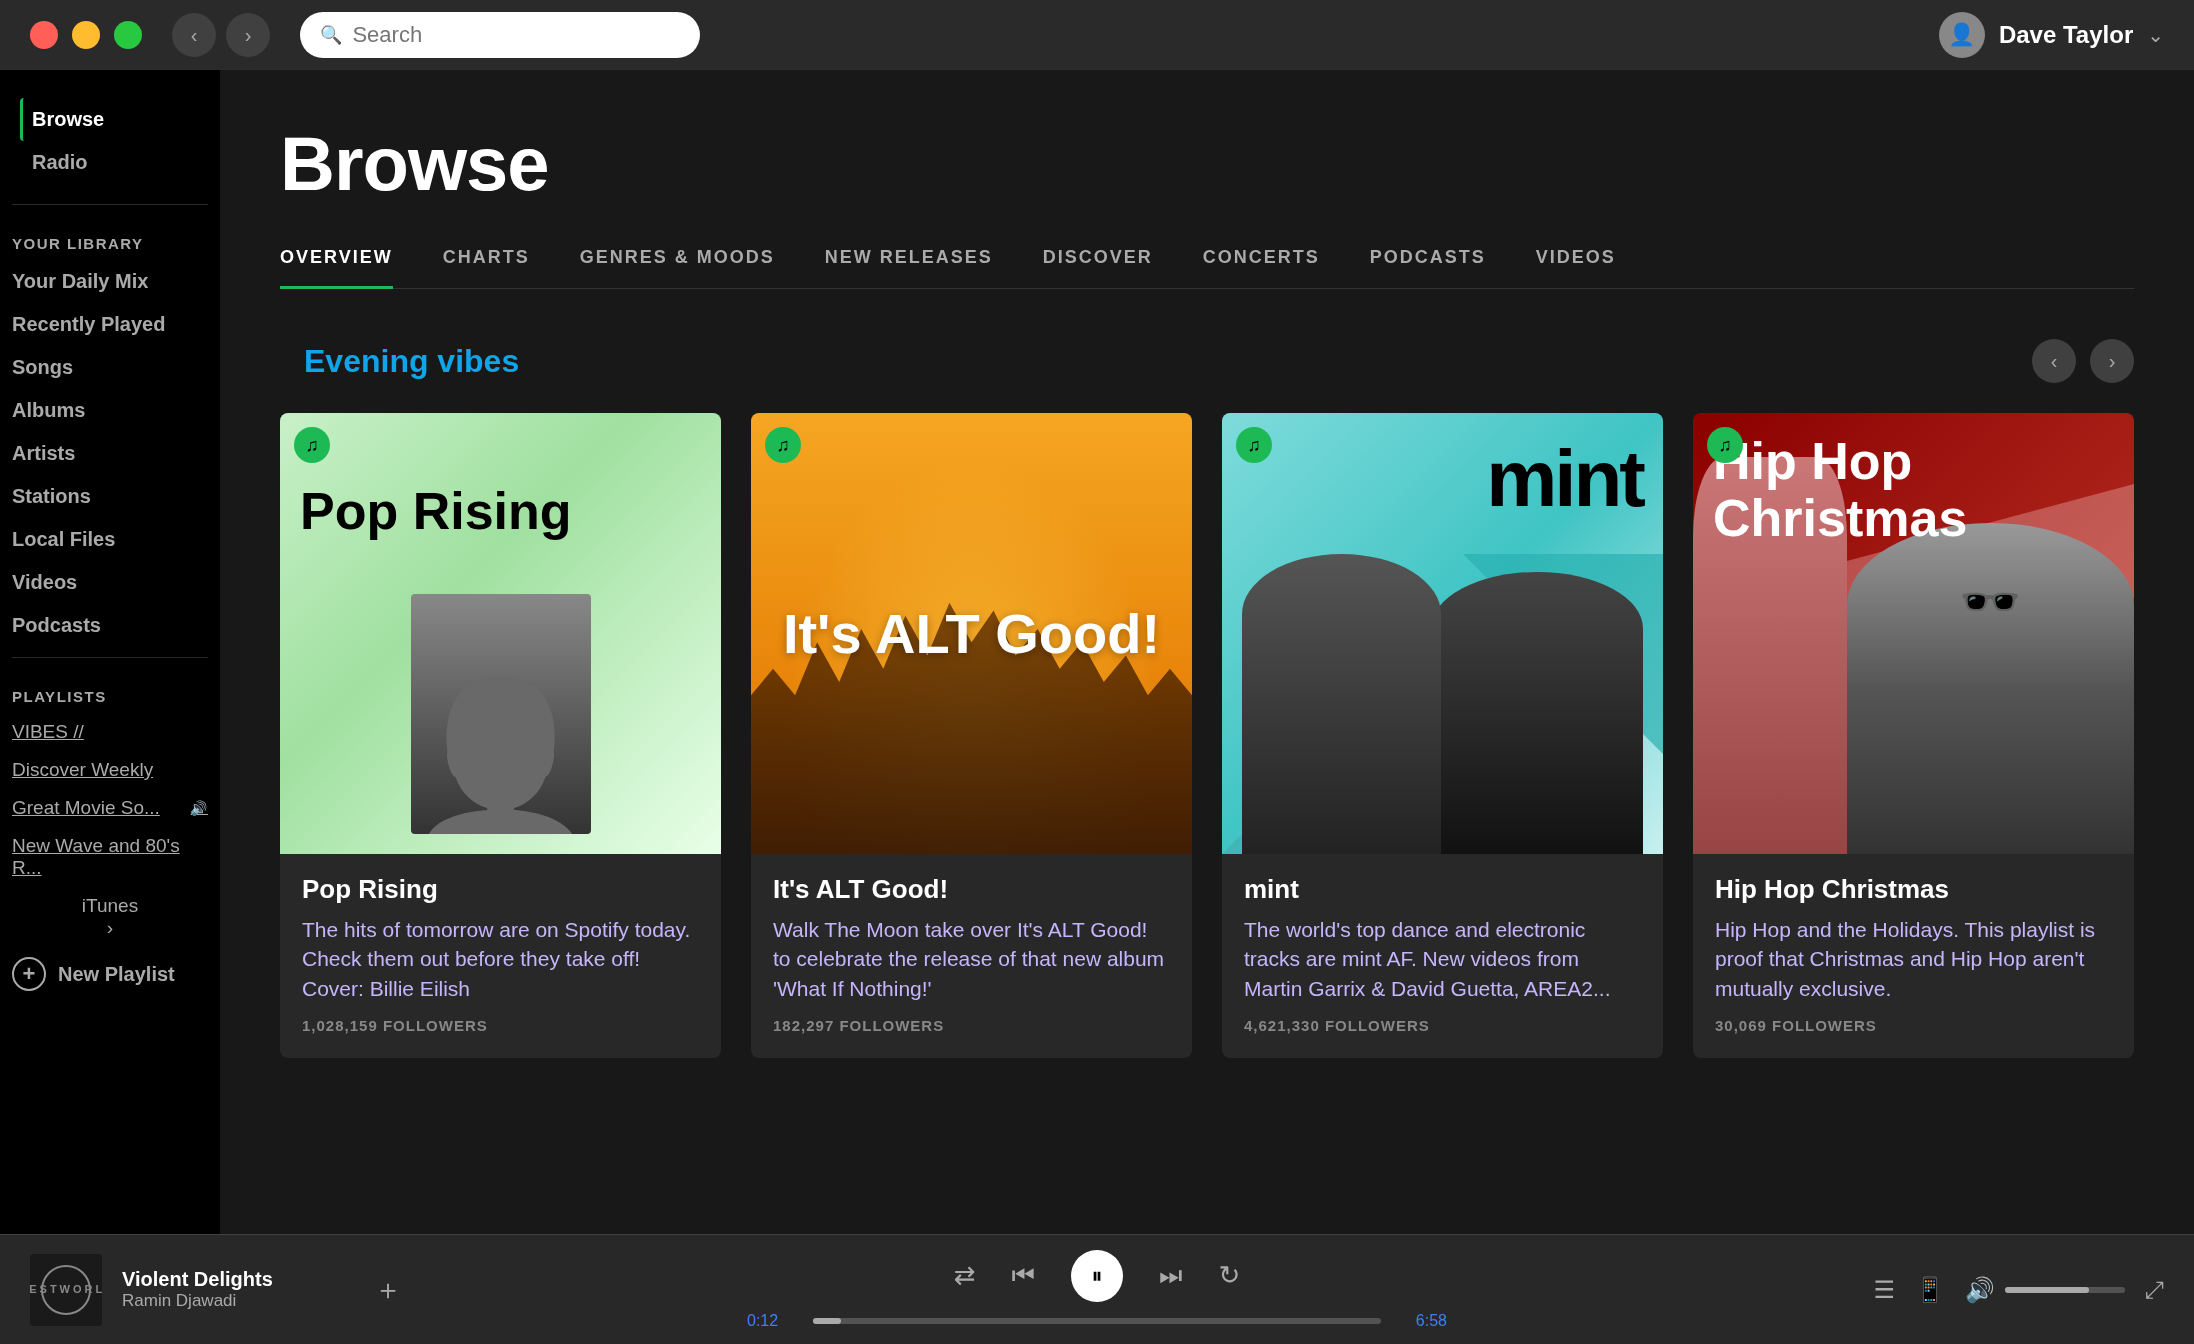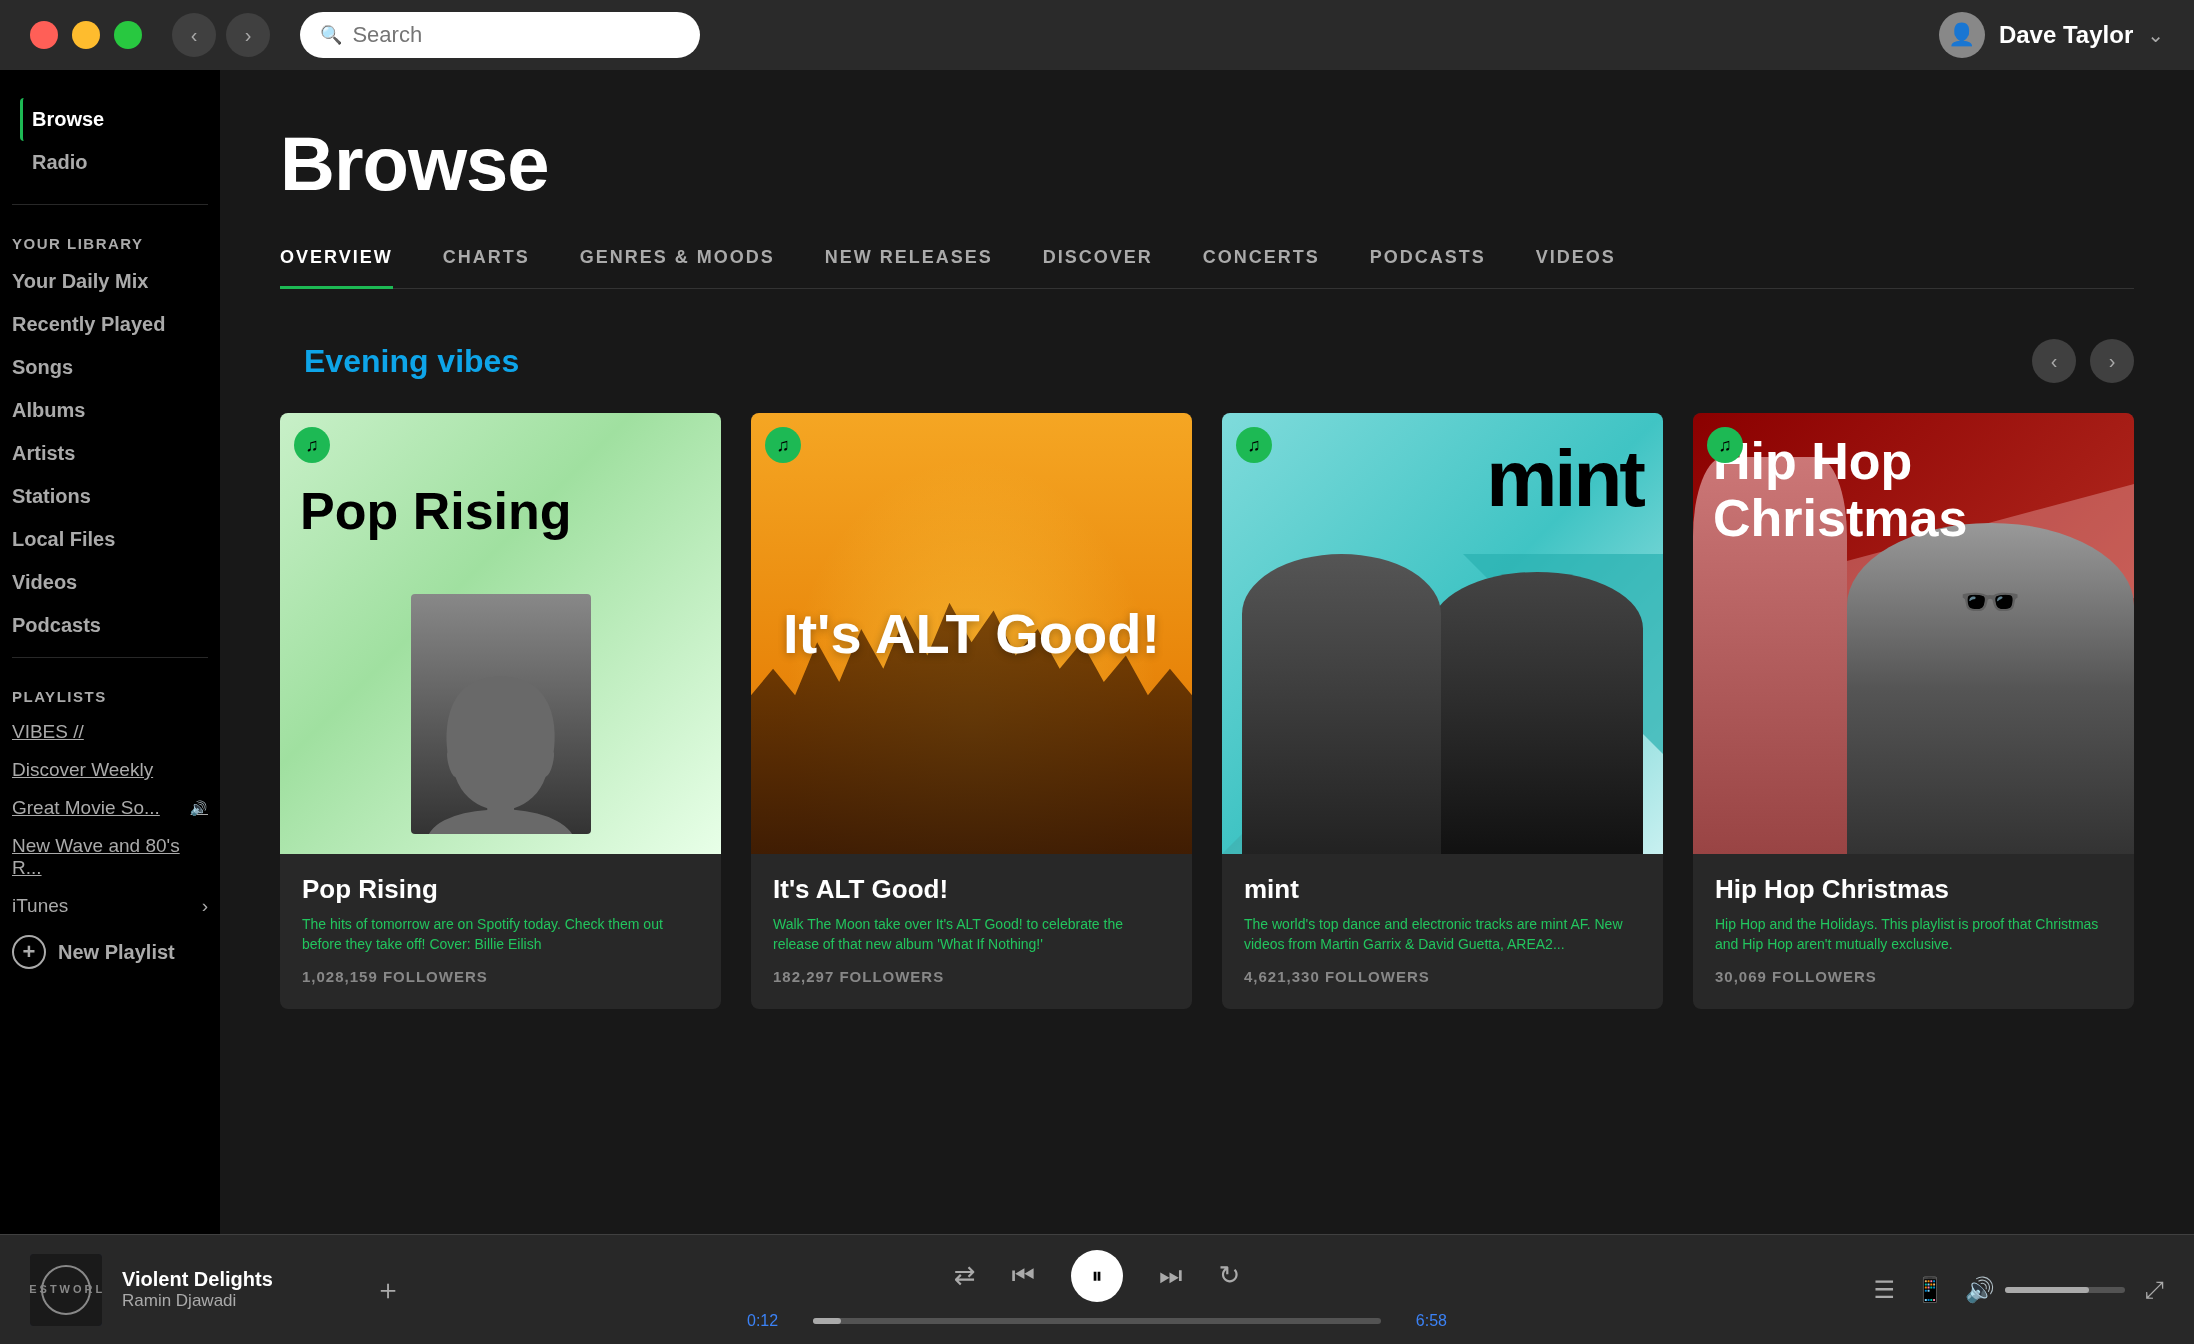--- a/index.html
+++ b/index.html
@@ -189,20 +189,21 @@
       color: #aaa;
     }
     .itunes-item {
       display: flex;
       align-items: center;
       justify-content: space-between;
       padding: 8px 12px;
       cursor: pointer;
       font-size: 19px;
       color: #aaa;
+      flex-direction: column;
     }
     .speaking-icon { font-size: 14px; color: #1db954; }
 
     
     .content-area {
       flex: 1;
       background: #181818;
       overflow-y: auto;
       padding: 50px 60px 60px;
     }
@@ -311,22 +312,22 @@
     .card-body {
       padding: 20px 22px 24px;
     }
     .card-title {
       font-size: 26px;
       font-weight: 700;
       color: #fff;
       margin-bottom: 10px;
     }
     .card-desc {
-      font-size: 14px;
-      color: #22c55e;
+      font-size: 21px;
+      color: #c4b5fd;
       line-height: 1.4;
       margin-bottom: 14px;
       display: -webkit-box;
       -webkit-line-clamp: 3;
       -webkit-box-orient: vertical;
       overflow: hidden;
     }
     .card-followers {
       font-size: 15px;
       color: #888;

